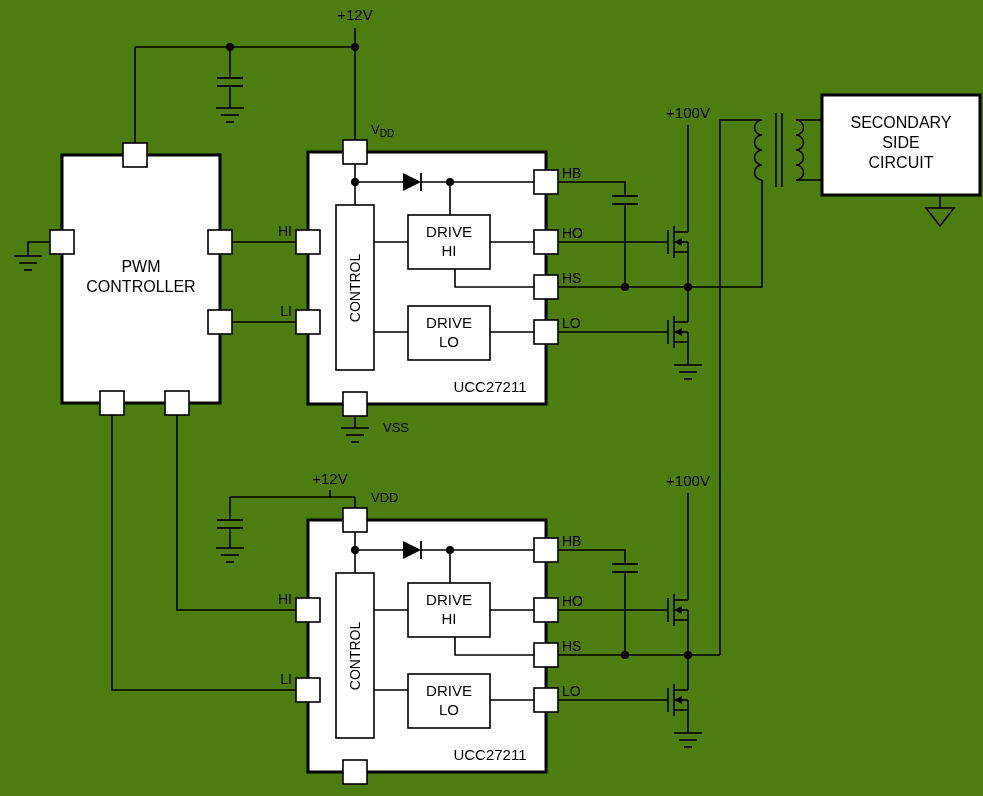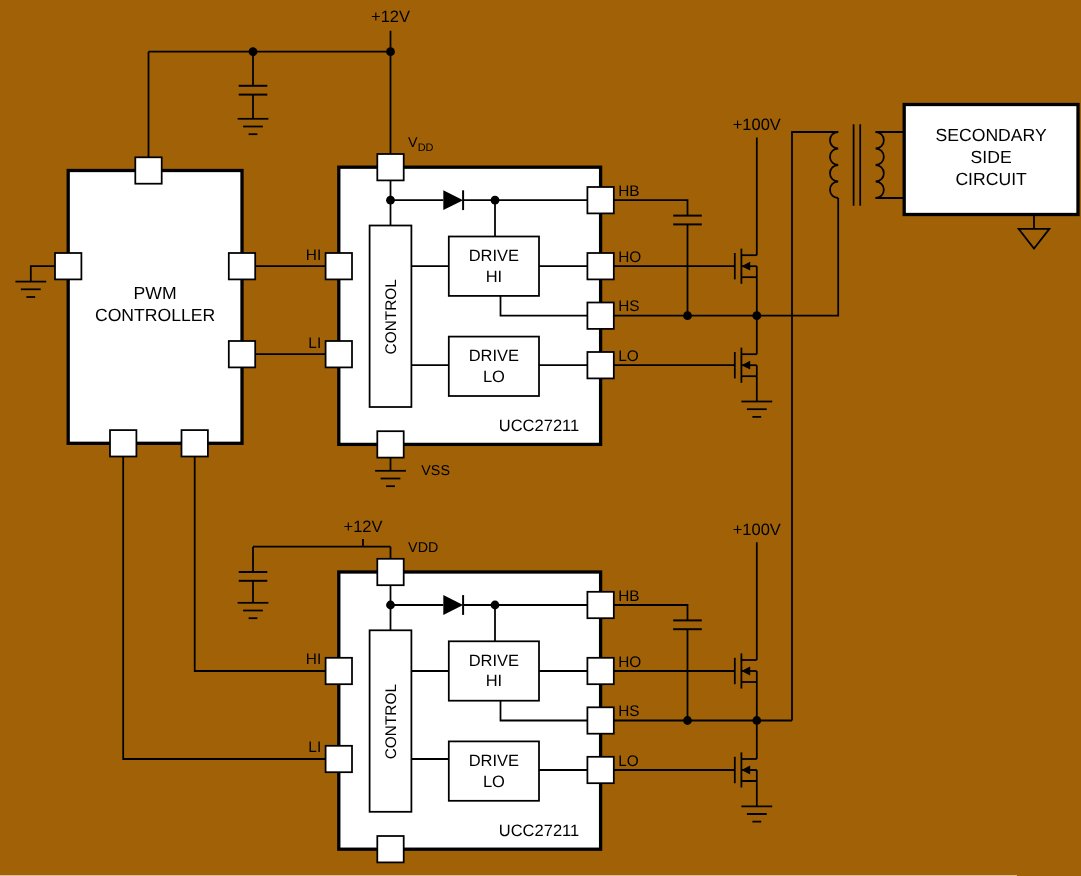--- a/index.html
+++ b/index.html
@@ -1,20 +1,20 @@
 <!DOCTYPE html>
 <html><head>
 <meta charset="utf-8">
 <style>
   html, body { margin: 0; padding: 0; background: #ffffff; }
   #stage {
     position: relative;
     width: 983px;
     height: 796px;
-    background: #a16207;
+    background: #4d7c0f;
     font-family: "Liberation Sans", sans-serif;
   }
   svg text {
     font-family: "Liberation Sans", sans-serif;
     fill: #000000;
   }
   .w   { stroke: #000000; stroke-width: 1.6; fill: none; }
   .blk { stroke: #000000; stroke-width: 3;   fill: #ffffff; }
   .box { stroke: #000000; stroke-width: 1.6; fill: #ffffff; }
   .t14 { font-size: 14px; }

